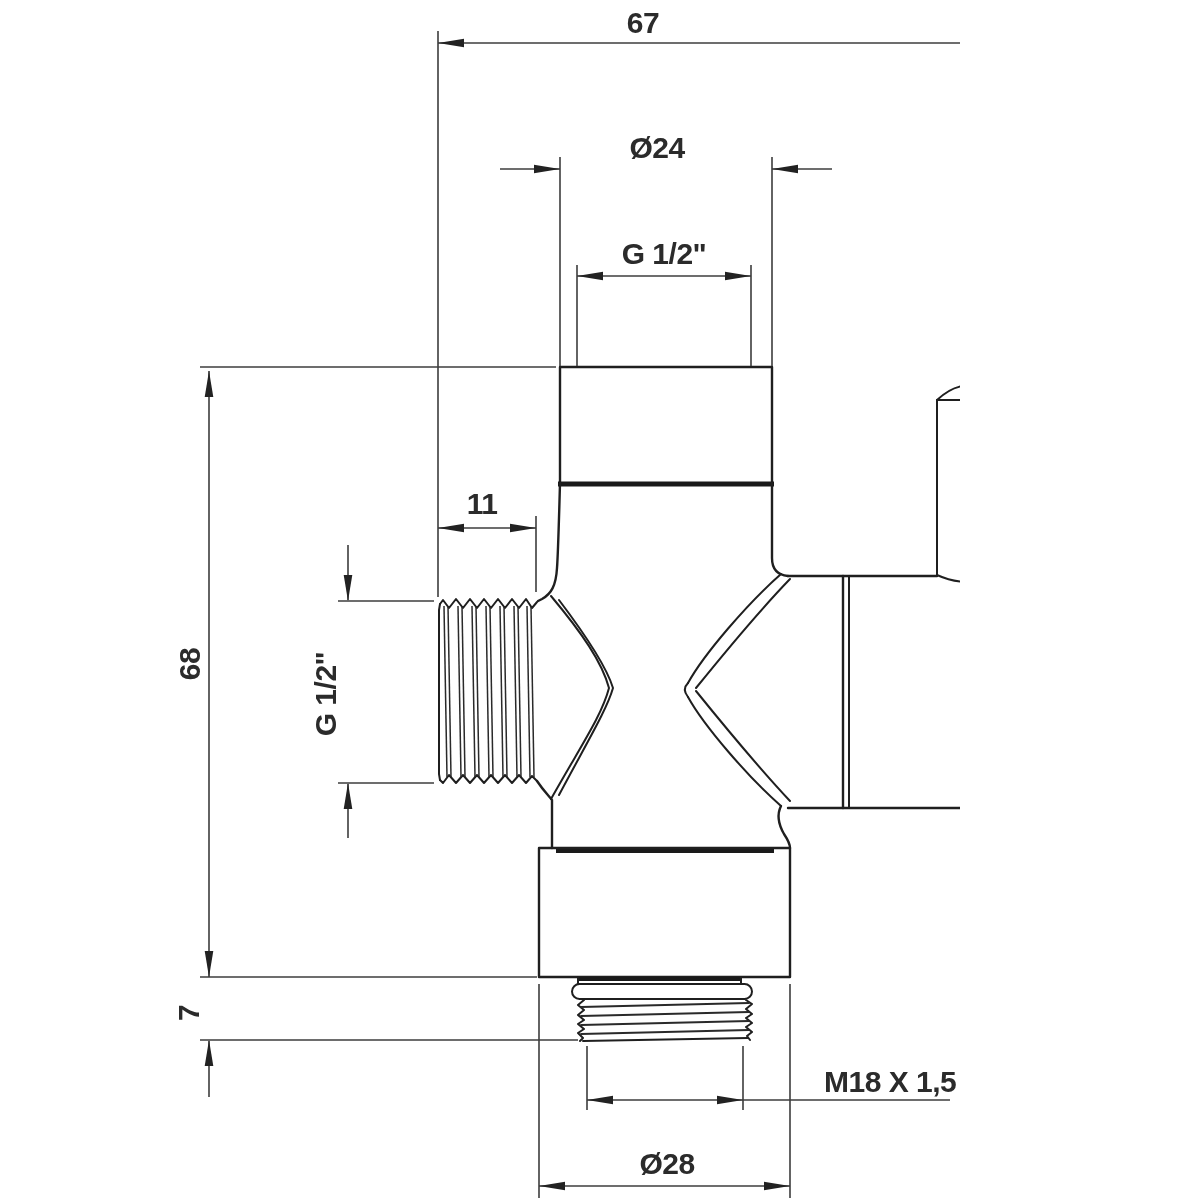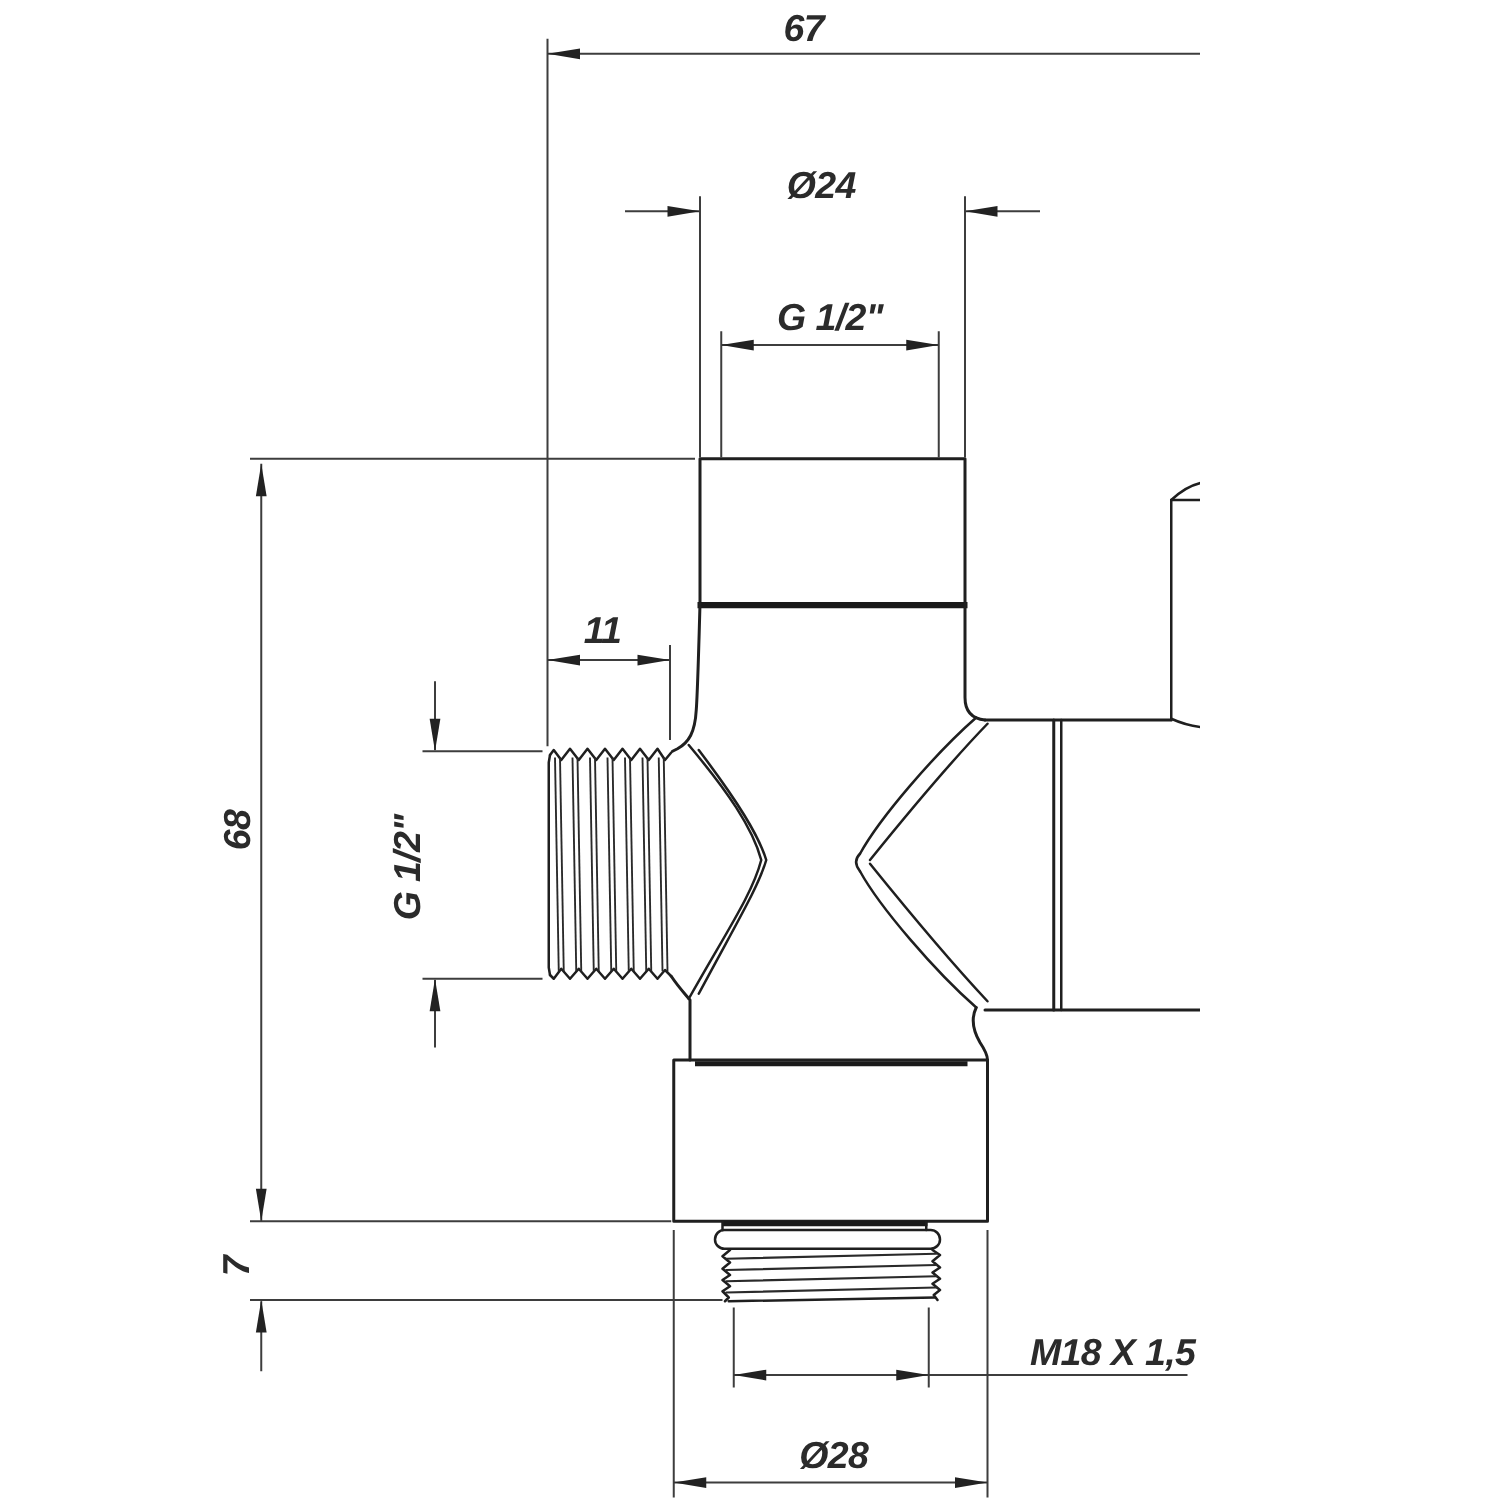--- a/index.html
+++ b/index.html
@@ -2,21 +2,20 @@
 <html><head>
 <meta charset="utf-8">
 <style>
   html,body{margin:0;padding:0;background:#ffffff;}
   .canvas{
     position:relative;
     width:960px;height:1200px;
     background:#ffffff;
     font-family:"Liberation Sans", sans-serif;
     overflow:hidden;
-    font-style:italic;
   }
   svg{display:block;}
   .outline{stroke:#1f1f1f;fill:none;stroke-linecap:round;stroke-linejoin:round;stroke-width:2.4px;}
   .outline-thin{stroke:#1f1f1f;fill:none;stroke-linecap:round;stroke-linejoin:round;stroke-width:2px;}
   .joint{stroke:#1a1a1a;fill:none;stroke-width:5px;stroke-linecap:butt;}
   .joint2{stroke:#1a1a1a;fill:none;stroke-width:4px;stroke-linecap:butt;}
   .flank{stroke:#2a2a2a;fill:none;stroke-width:1.5px;}
   .ridge{stroke:#2a2a2a;fill:none;stroke-width:1.8px;stroke-linecap:round;}
   .dim{stroke:#3d3d3d;fill:none;stroke-width:1.6px;stroke-linecap:butt;}
   .arrow{fill:#222222;stroke:none;}

